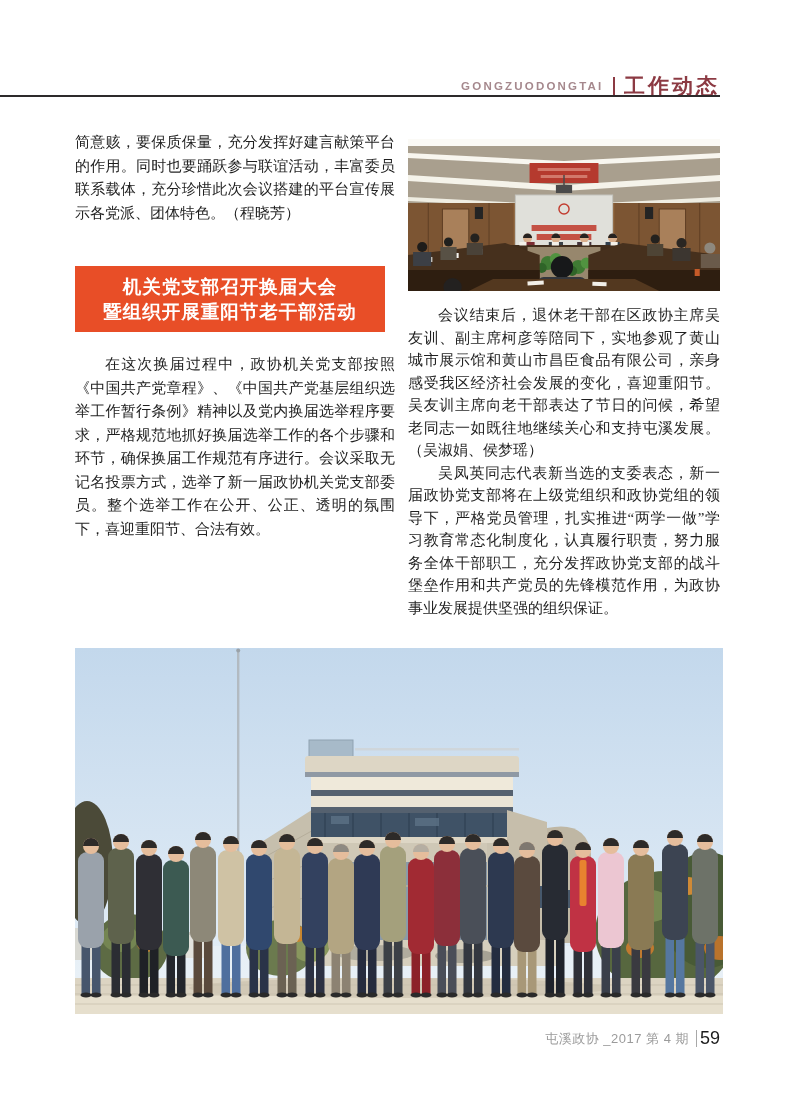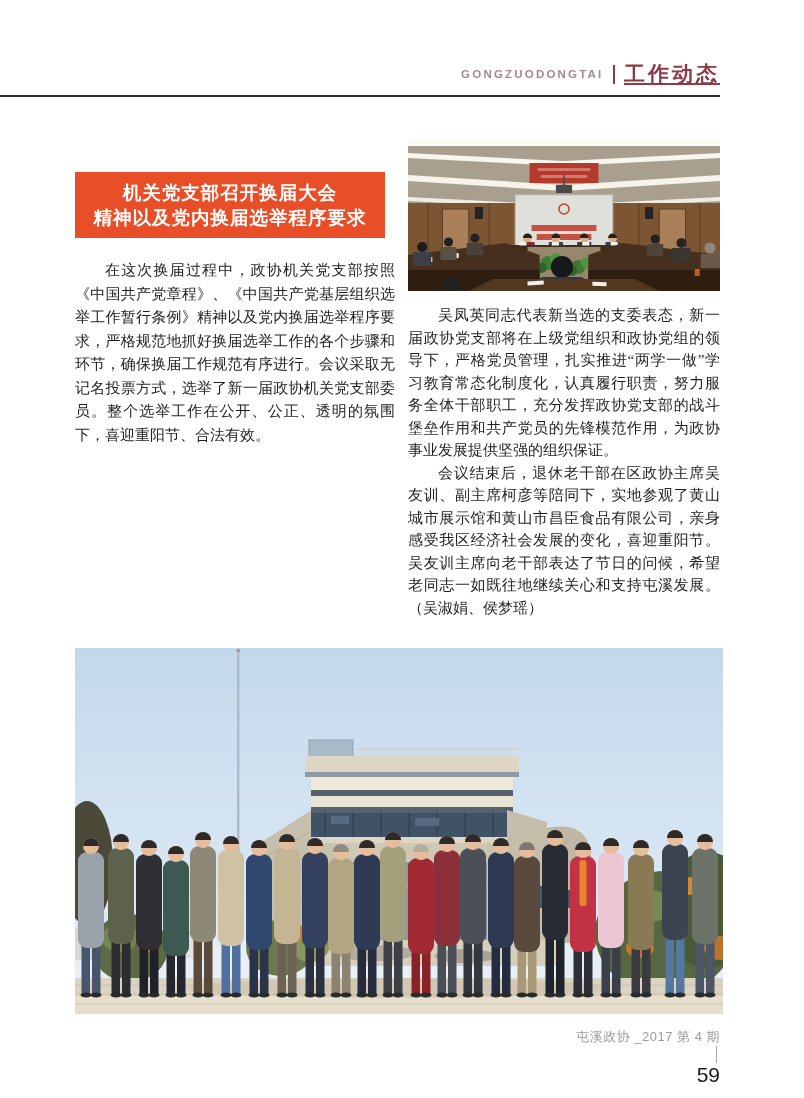--- a/index.html
+++ b/index.html
@@ -1,21 +1,21 @@
 <!DOCTYPE html>
 <html style="--accent: #e84e27; --maroon: #8c3a43; --pinyin: #a5888d; --rule: #2d2a2b; --ink: #1f1f1f; --fgray: #9b9b9b;"><head>
 <meta charset="utf-8">
 <style>
   html,body{margin:0;padding:0;background:#ffffff;}
   .page{
     position:relative;width:804px;height:1098px;background:#fff;overflow:hidden;
     font-family:"Liberation Serif","DejaVu Serif",serif;
   }
   
-  .header{position:absolute;top:60px;right:84px;display:flex;align-items:center;}
+  .header{position:absolute;top:72px;right:84px;display:flex;align-items:center;}
   .kicker{
     font-family:"Liberation Sans","DejaVu Sans",sans-serif;
     font-size:11.5px;font-weight:bold;letter-spacing:2.2px;color:var(--pinyin,#a5888d);
   }
   .hsep{width:2.5px;height:19px;background:var(--maroon,#8c3a43);margin:0 9px;}
   .htitle{font-size:21px;font-weight:bold;color:var(--maroon,#8c3a43);letter-spacing:3px;text-decoration:underline;}
   .hrule{position:absolute;top:95px;left:0;width:720px;height:2px;background:var(--rule,#2d2a2b);}
   
   .col{position:absolute;}
   .col-left{left:75px;top:131px;width:320px;}
@@ -27,44 +27,44 @@
   p.indent{text-indent:2em;}
   .title-box{
     margin:41px 10px 21px 0;background:var(--accent,#e84e27);color:#fff;text-align:center;
     padding:8px 16px;font-family:"Liberation Sans","DejaVu Sans",sans-serif;
     font-weight:bold;font-size:18.5px;line-height:25px;letter-spacing:1px;
   }
   .photo-meeting{display:block;width:312px;height:152px;margin-bottom:13px;}
   .photo-group{position:absolute;left:75px;top:648px;width:648px;height:366px;}
   
   .footer{
-    position:absolute;top:1028px;right:84px;display:flex;align-items:flex-end;
+    position:absolute;top:1028px;right:84px;display:flex;align-items:center;
     font-family:"Liberation Sans","DejaVu Sans",sans-serif;
-    flex-direction:column;
   }
   .fjournal{font-size:13px;color:var(--fgray,#9b9b9b);letter-spacing:.5px;}
   .fsep{width:1px;height:17px;background:#a8a8a8;margin:0 3px 0 7px;}
-  .fnum{font-size:21px;color:#1c1c1c;}
+  .fnum{font-size:18px;color:#1c1c1c;}
 </style>
 </head>
 <body>
 
 <div class="page">
 
   <div class="header">
     <span class="kicker">GONGZUODONGTAI</span>
     <span class="hsep"></span>
     <span class="htitle">工作动态</span>
   </div>
   <div class="hrule"></div>
 
   <section class="col col-left">
+    <p class="body">简意赅，要保质保量，充分发挥好建言献策平台的作用。同时也要踊跃参与联谊活动，丰富委员联系载体，充分珍惜此次会议搭建的平台宣传展示各党派、团体特色。（程晓芳）</p>
     <div class="title-box">
       <div>机关党支部召开换届大会</div>
-      <div>精神以及党内换届选举程序要求</div>
+      <div>暨组织开展重阳节老干部活动</div>
     </div>
     <p class="body indent">在这次换届过程中，政协机关党支部按照《中国共产党章程》、《中国共产党基层组织选举工作暂行条例》精神以及党内换届选举程序要求，严格规范地抓好换届选举工作的各个步骤和环节，确保换届工作规范有序进行。会议采取无记名投票方式，选举了新一届政协机关党支部委员。整个选举工作在公开、公正、透明的氛围下，喜迎重阳节、合法有效。</p>
   </section>
 
   <section class="col col-right">
 
     <svg class="photo-meeting" viewBox="0 0 308 152" preserveAspectRatio="none" xmlns="http://www.w3.org/2000/svg">
       <rect x="0" y="0" width="308" height="152" fill="#9e9484"></rect>
 
       <g>
@@ -168,22 +168,22 @@
         <circle cx="152" cy="128" r="11" fill="#17181a"></circle>
         <rect x="128" y="138" width="48" height="14" rx="6" fill="#34373d"></rect>
       </g>
       <g>
         <polygon points="60,152 84,140 224,140 248,152" fill="#53381f"></polygon>
         <rect x="118" y="142" width="16" height="4" fill="#f2efe8" transform="rotate(-3 126 144)"></rect>
         <rect x="182" y="143" width="14" height="4" fill="#f2efe8" transform="rotate(2 189 145)"></rect>
       </g>
     </svg>
 
+    <p class="body indent">会议结束后，退休老干部在区政协主席吴友训、副主席柯彦等陪同下，实地参观了黄山城市展示馆和黄山市昌臣食品有限公司，亲身感受我区经济社会发展的变化，喜迎重阳节。吴友训主席向老干部表达了节日的问候，希望老同志一如既往地继续关心和支持屯溪发展。（吴淑娟、侯梦瑶）</p>
     <p class="body indent">吴凤英同志代表新当选的支委表态，新一届政协党支部将在上级党组织和政协党组的领导下，严格党员管理，扎实推进“两学一做”学习教育常态化制度化，认真履行职责，努力服务全体干部职工，充分发挥政协党支部的战斗堡垒作用和共产党员的先锋模范作用，为政协事业发展提供坚强的组织保证。</p>
-    <p class="body indent">会议结束后，退休老干部在区政协主席吴友训、副主席柯彦等陪同下，实地参观了黄山城市展示馆和黄山市昌臣食品有限公司，亲身感受我区经济社会发展的变化，喜迎重阳节。吴友训主席向老干部表达了节日的问候，希望老同志一如既往地继续关心和支持屯溪发展。（吴淑娟、侯梦瑶）</p>
   </section>
 
   <svg class="photo-group" viewBox="0 0 648 366" preserveAspectRatio="none" xmlns="http://www.w3.org/2000/svg">
     <defs>
       <linearGradient id="skyGrad" x1="0" y1="0" x2="0" y2="1">
         <stop offset="0" stop-color="#c3d8ec"></stop>
         <stop offset="1" stop-color="#e4eef7"></stop>
       </linearGradient>
     </defs>
     <rect x="0" y="0" width="648" height="336" fill="url(#skyGrad)"></rect>

